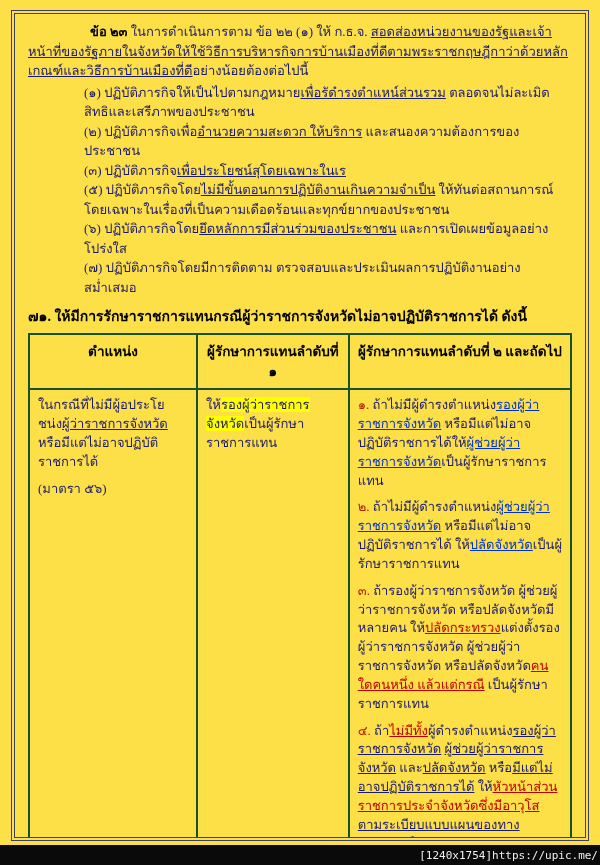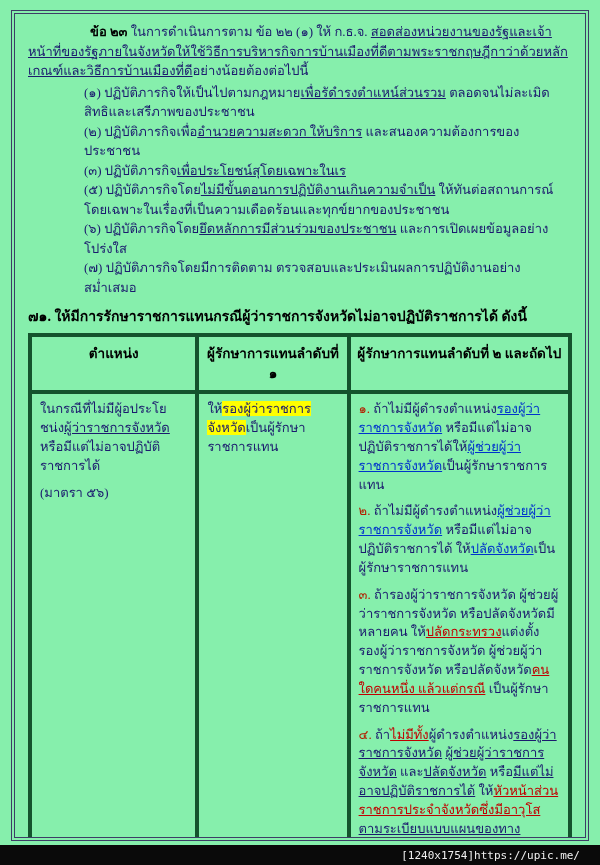--- a/index.html
+++ b/index.html
@@ -1,51 +1,51 @@
 <!DOCTYPE html>
 <html><head>
 <meta charset="utf-8">
 <style>
   html,body{margin:0;padding:0;background:#ffffff;}
   .canvas{
     width:600px;height:865px;box-sizing:border-box;
     display:flex;flex-direction:column;
     font-family:"Liberation Serif","DejaVu Serif",serif;
-    background:#86efac;position:relative;overflow:hidden;
+    background:#fde047;position:relative;overflow:hidden;
   }
   .page{flex:1;box-sizing:border-box;padding:10px 11px 4px 11px;overflow:hidden;}
   .frame{
     box-sizing:border-box;height:100%;
     border:4px double #3d3d66;
     padding:8px 13px 6px 13px;
     display:flex;flex-direction:column;overflow:hidden;
   }
   p{margin:0;}
   .intro{color:#1b1b6e;font-size:13px;line-height:1.5;text-indent:62px;margin-bottom:2px;}
   .reg-list{padding-left:56px;}
   .reg-list p{color:#1b1b6e;font-size:13px;line-height:1.5;}
   .heading{margin-top:8px;margin-bottom:6px;font-size:14px;color:#000;}
   table.succession{width:100%;border-collapse:collapse;table-layout:fixed;}
   table.succession th,table.succession td{
-    border:4px solid #14532d;vertical-align:top;
+    border:2px solid #14532d;vertical-align:top;
     font-size:13px;line-height:1.45;color:#1b1b6e;margin-left:24px;
   }
   table.succession th{
     font-weight:bold;color:#000;text-align:center;padding:7px 4px;font-size:13.5px;
   }
   table.succession td{padding:6px 8px;}
   .col-pos{width:31%;}
   .col-first{width:28%;}
   .col-next{width:41%;}
   .cell-p{margin-bottom:8px;}
   .statusbar{
     height:20px;flex:0 0 20px;background:#0a0a0a;color:#f0f0f0;
     font-family:"DejaVu Sans Mono",monospace;font-size:11px;
     display:flex;align-items:center;justify-content:flex-end;
-    padding:0 20px;box-sizing:border-box;
+    padding:0 2px;box-sizing:border-box;
   }
   
   .seg-b{font-weight:bold;color:#000;}
   .seg-u{text-decoration:underline;}
   .seg-hl{background:#ffff00;}
   .seg-r{color:#b22000;}
   .seg-ru{color:#c00000;text-decoration:underline;}
   .seg-bu{color:#0033cc;text-decoration:underline;}
 </style>
 </head>

